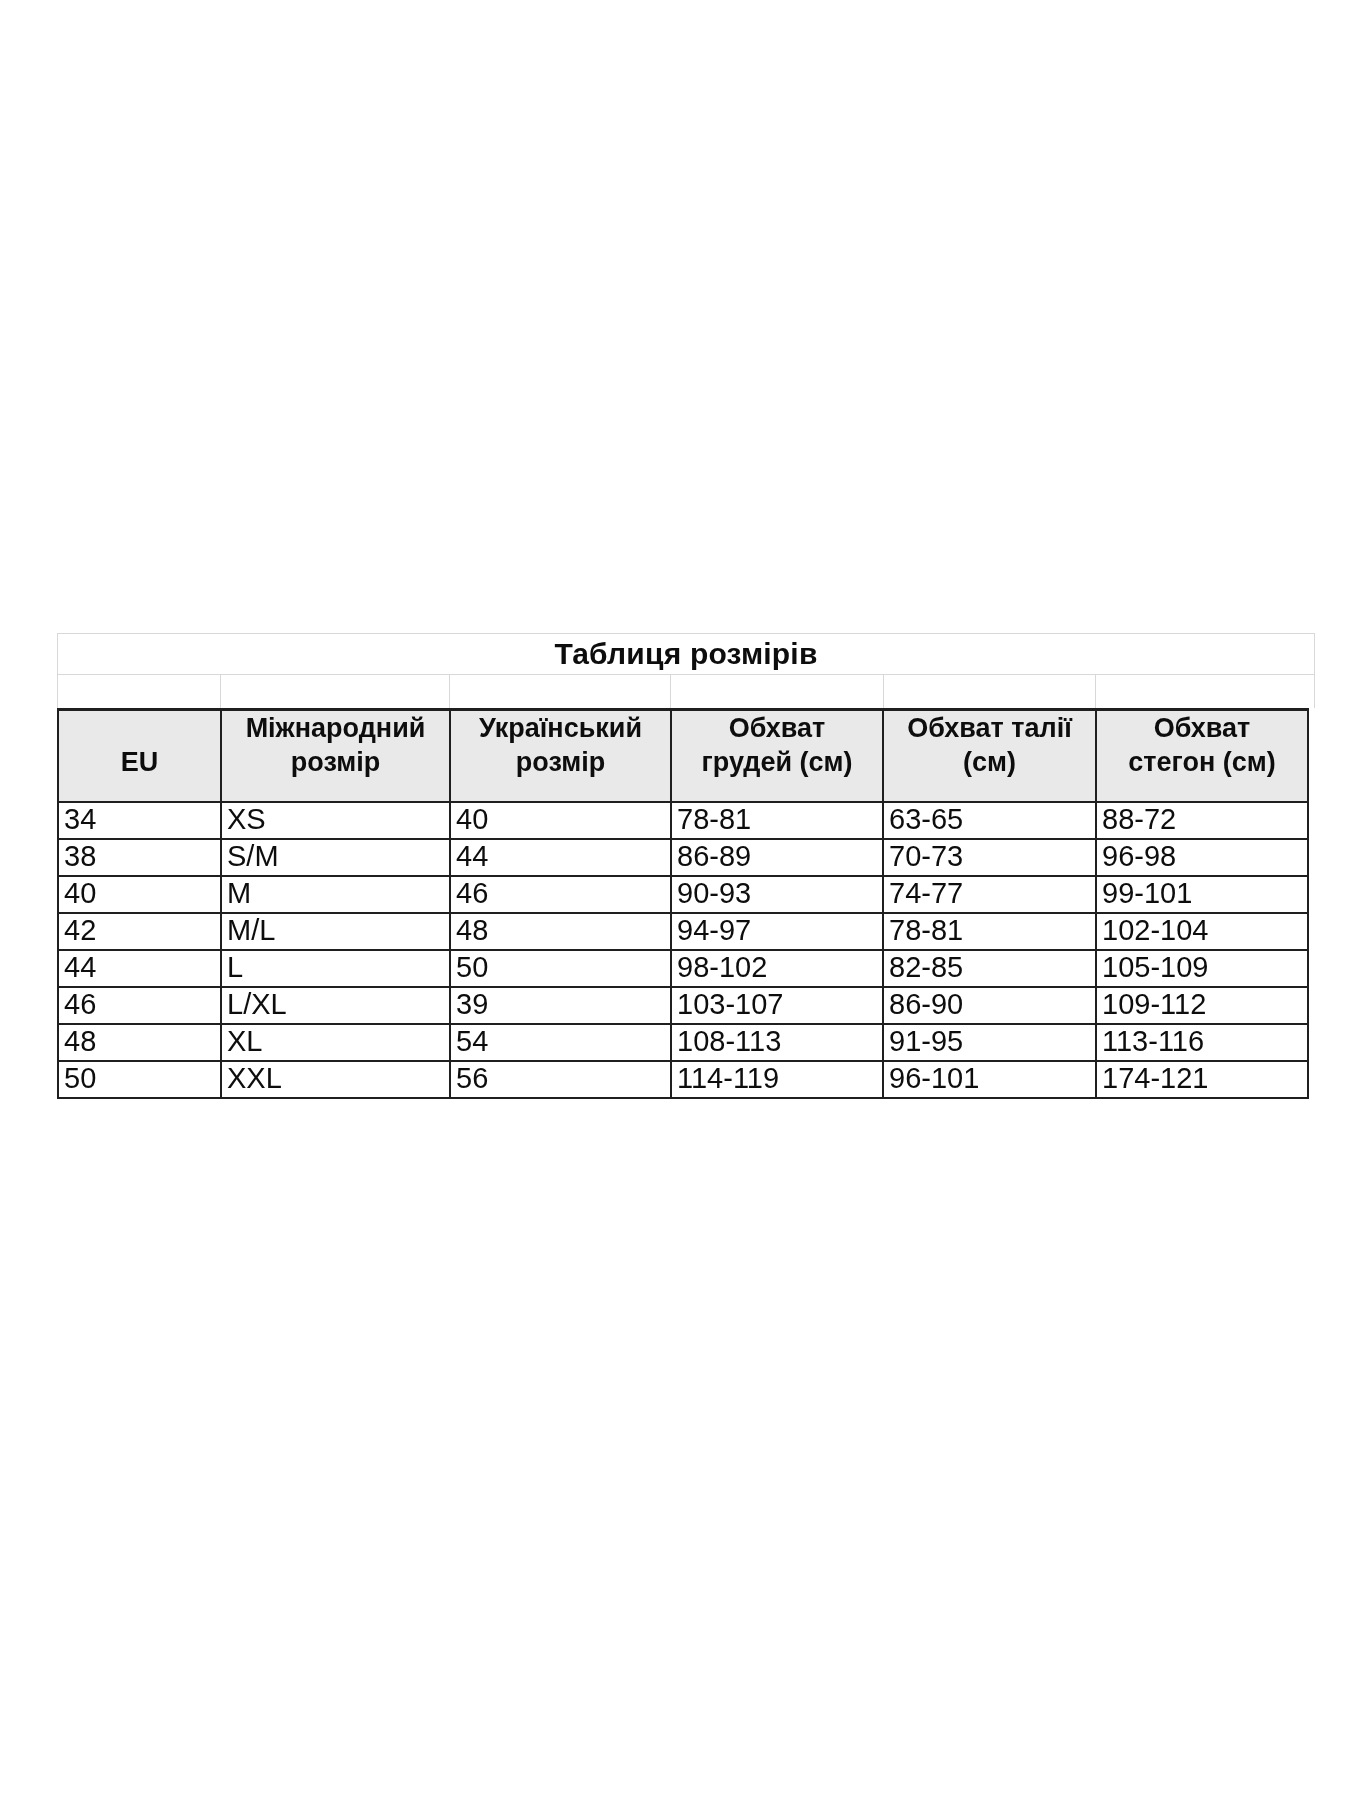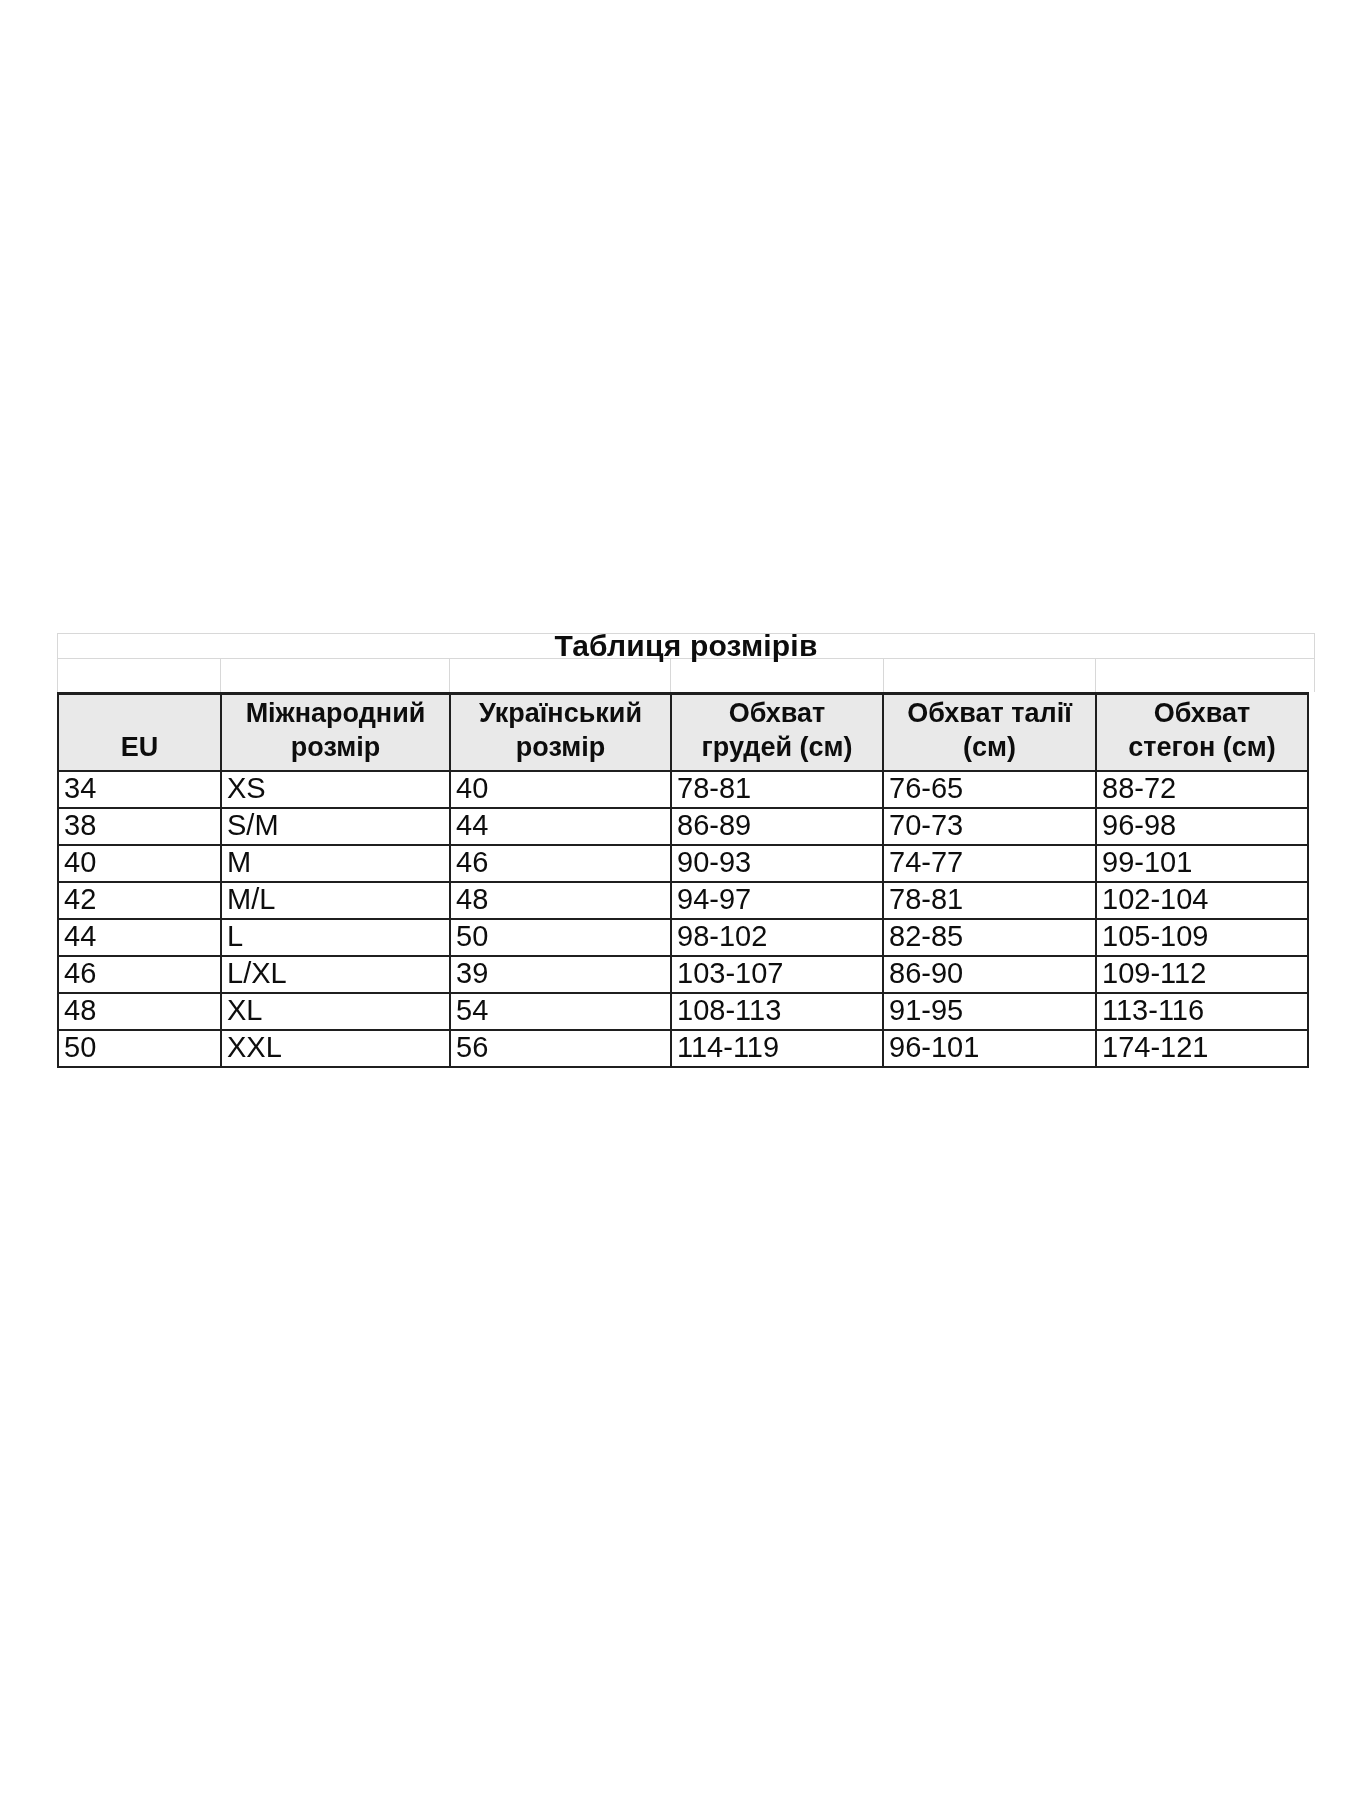--- a/index.html
+++ b/index.html
@@ -10,21 +10,21 @@
     color:#0f0f0f;
     position:relative;
     overflow:hidden;
   }
   .canvas { position:absolute; left:0; top:0; width:1350px; height:1800px; background:#ffffff; }
 
   .sheet { position:absolute; left:57px; top:633px; }
 
   
   .title-row {
-    width:1258px; height:26px;
+    width:1258px; height:42px;
     border:1px solid #d8d8d8;
     display:flex; align-items:center; justify-content:center;
     font-size:30px; font-weight:bold; color:#0d0d0d;
     letter-spacing:0.2px;
   }
 
   
   .spacer-row {
     width:1258px; height:33px;
     border-left:1px solid #d8d8d8; border-right:1px solid #d8d8d8;
@@ -44,21 +44,21 @@
   table.size-table th, table.size-table td {
     border:2px solid #1f1f1f;
   }
   table.size-table thead th {
     border-top-width:3px;
     background:#e9e9e9;
     height:77px;
     vertical-align:bottom;
     text-align:center;
     font-size:27px; font-weight:bold; line-height:34px;
-    padding:0 4px 6px 4px;
+    padding:0 4px 22px 4px;
     color:#0d0d0d;
   }
   table.size-table tbody td {
     height:32px;
     background:#ffffff;
     vertical-align:middle;
     text-align:left;
     font-size:29px; font-weight:normal;
     padding:0 4px 2px 5px;
     color:#0d0d0d;
@@ -120,21 +120,21 @@
             <span class="hline2">стегон (см)</span>
           </th>
         </tr>
       </thead>
       <tbody>
         <tr>
           <td>34</td>
           <td>XS</td>
           <td>40</td>
           <td>78-81</td>
-          <td>76-65</td>
+          <td>63-65</td>
           <td>88-72</td>
         </tr>
         <tr>
           <td>38</td>
           <td>S/M</td>
           <td>44</td>
           <td>86-89</td>
           <td>70-73</td>
           <td>96-98</td>
         </tr>

